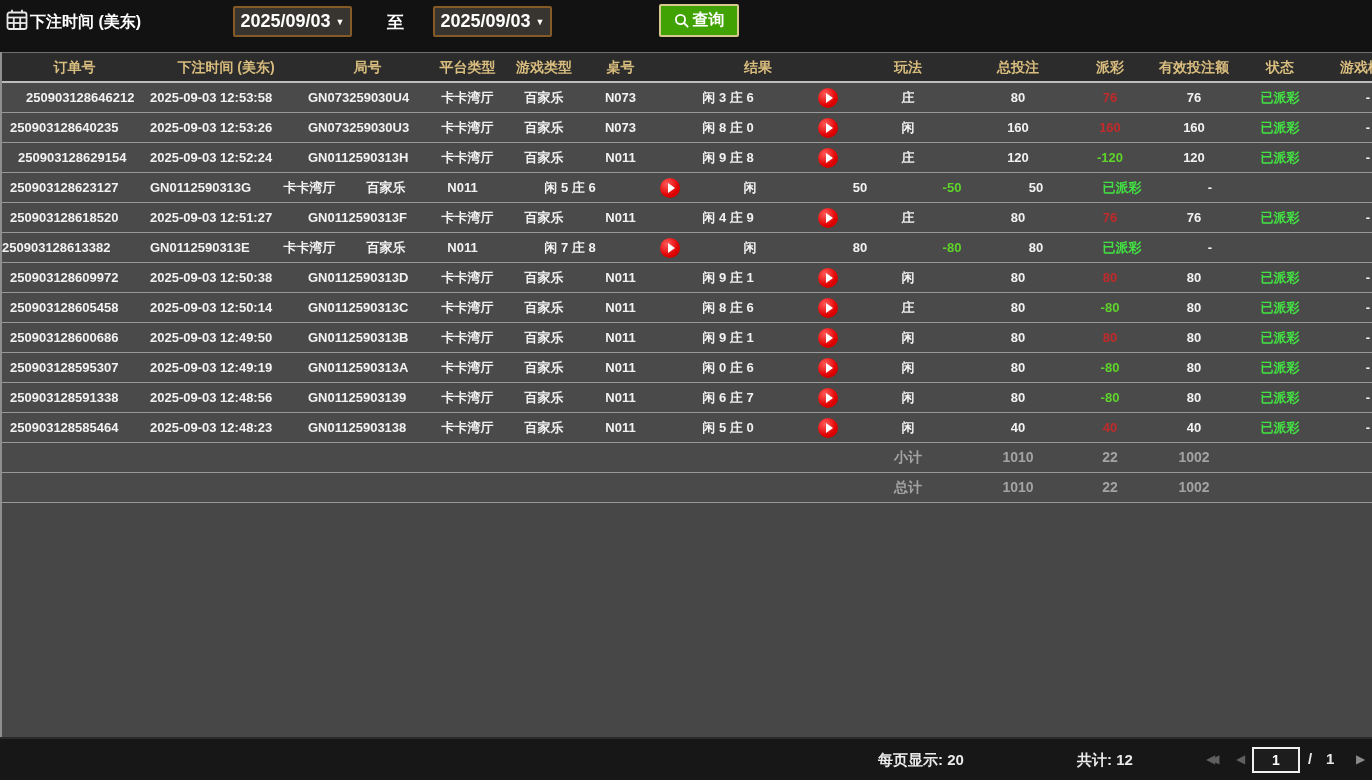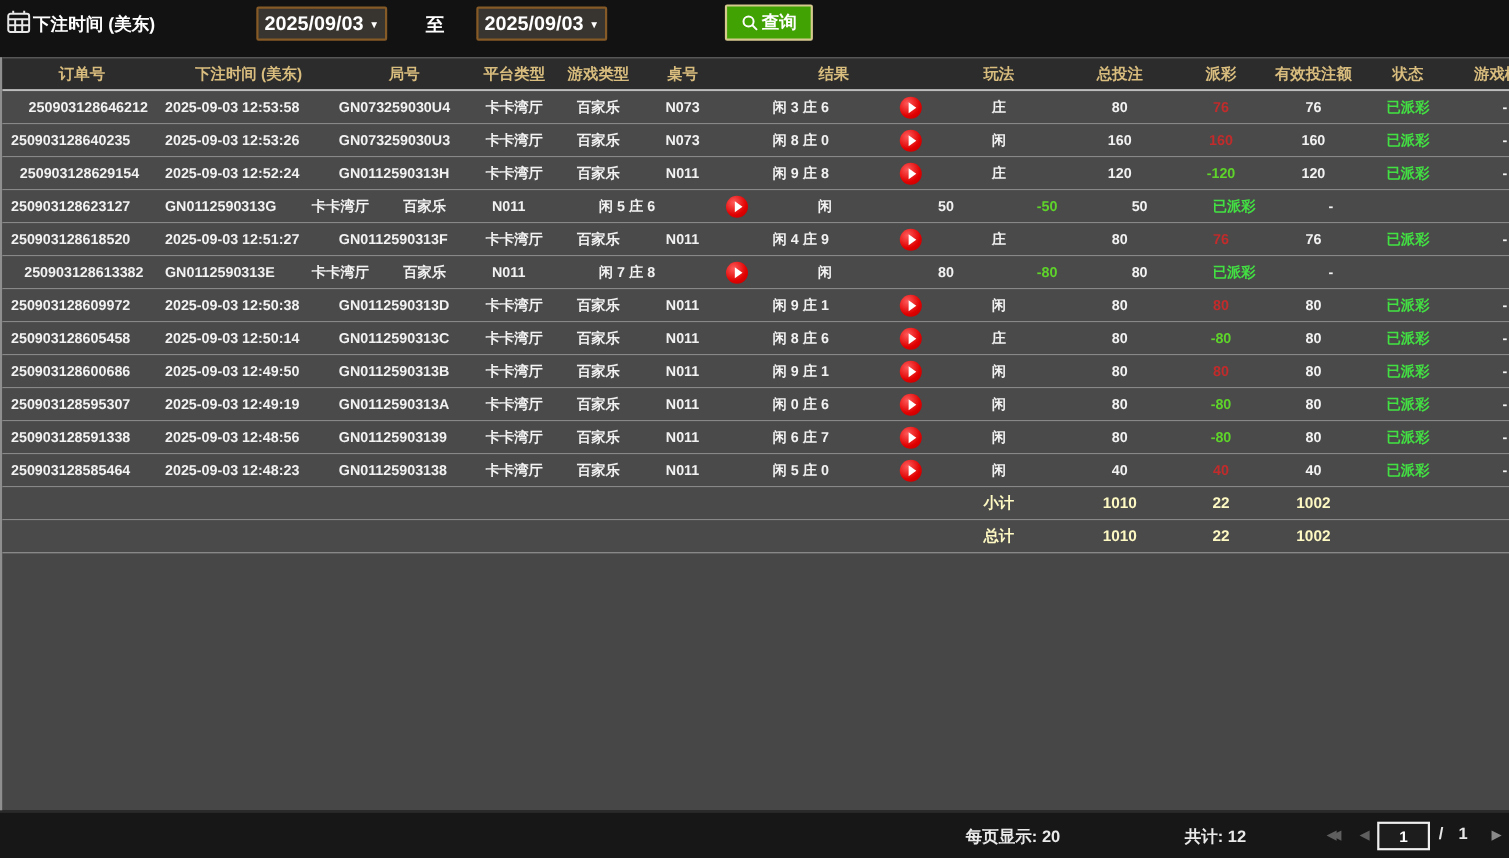--- a/index.html
+++ b/index.html
@@ -38,21 +38,21 @@
     border-top:1px solid #6f6f6f;border-bottom:2px solid #bdbdbd;}
   .hcell{box-sizing:border-box;flex:0 0 auto;text-align:center;color:#d9bd7e;
     font-size:14px;font-weight:bold;white-space:nowrap;overflow:hidden;}
   .row{display:flex;width:1420px;height:29px;background:#4a4a4a;border-bottom:1px solid #989898;}
   .cell{box-sizing:border-box;flex:0 0 auto;height:29px;line-height:29px;font-size:13px;
     font-weight:bold;color:#f2f2f2;white-space:nowrap;overflow:hidden;text-align:center;}
   .cell.l{text-align:left;}
   .cell.red{color:#c22b2b;}
   .cell.green{color:#5ed42a;}
   .cell.status{color:#42e042;}
-  .cell.yellow{color:#fef9c3;font-size:14px;}
+  .cell.yellow{color:#a3a3a3;font-size:14px;}
   .iconcell{display:flex;align-items:center;justify-content:center;}
   .play{display:inline-block;width:20px;height:20px;border-radius:50%;position:relative;cursor:pointer;
     background:radial-gradient(circle at 35% 30%, #ff5a5a, #e00000 60%, #b70000);}
   .tri{position:absolute;left:8px;top:5px;width:0;height:0;
     border-left:7px solid #fff;border-top:5px solid transparent;border-bottom:5px solid transparent;}
   
   .footer{position:absolute;top:737px;left:0;width:1372px;height:43px;background:#171717;
     border-top:2px solid #2a2a2a;box-sizing:border-box;}
   .pp{position:absolute;left:878px;top:12px;color:#eaeaea;font-size:15px;font-weight:600;}
   .tc{position:absolute;left:1077px;top:12px;color:#eaeaea;font-size:15px;font-weight:600;}
@@ -213,21 +213,21 @@
           </span>
         </div>
         <div class="cell" style="width: 100px;">庄</div>
         <div class="cell" style="width: 120px;">80</div>
         <div class="cell red" style="width: 64px;">76</div>
         <div class="cell" style="width: 104px;">76</div>
         <div class="cell status" style="width: 68px;">已派彩</div>
         <div class="cell" style="width: 108px;">-</div>
       </div>
       <div class="row">
-        <div class="cell l" style="width: 145px; padding-left: 20px;">250903128613382</div>
+        <div class="cell l" style="width: 145px; padding-left: 0;">250903128613382</div>
         <div class="cell l" style="width: 125px; padding-left: 3px;">GN0112590313E</div>
         <div class="cell" style="width: 75px;">卡卡湾厅</div>
         <div class="cell" style="width: 78px;">百家乐</div>
         <div class="cell" style="width: 75px;">N011</div>
         <div class="cell" style="width: 140px;">闲 7 庄 8</div>
         <div class="cell iconcell" style="width: 60px;">
           <span class="play">
             <span class="tri"></span>
           </span>
         </div>

